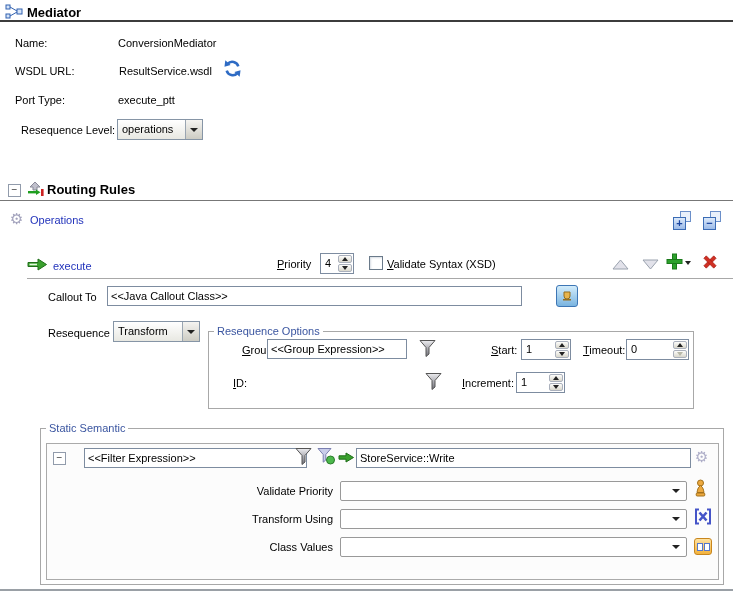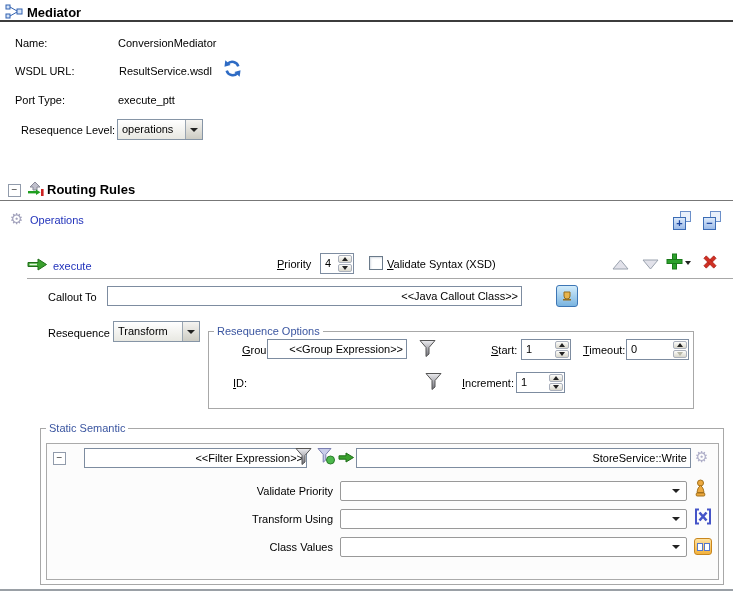--- a/index.html
+++ b/index.html
@@ -6,21 +6,21 @@
   #canvas{position:relative;width:733px;height:592px;background:#fff;overflow:hidden;
           font-family:"Liberation Sans","DejaVu Sans",sans-serif;font-size:11px;color:#000;}
   .abs{position:absolute;}
   .lbl{position:absolute;white-space:nowrap;}
   .mn::first-letter{text-decoration:underline;}
   .link{color:#2233bb;cursor:pointer;}
   .h1{font-size:13px;font-weight:bold;}
   .rule-line{position:absolute;height:1px;background:#9a9a9a;}
   
   .tf{position:absolute;height:18px;line-height:18px;border:1px solid #7d8ca0;background:#fff;
-      padding:0 3px;white-space:nowrap;overflow:hidden;text-align:right;}
+      padding:0 3px;white-space:nowrap;overflow:hidden;}
   
   .xpsel{position:absolute;height:19px;border:1px solid #8695a6;background:linear-gradient(#ffffff,#e8e8e2);}
   .xpsel .txt{position:absolute;left:4px;top:0;line-height:19px;white-space:nowrap;}
   .xpsel .btn{position:absolute;right:0;top:0;bottom:0;width:16px;background:linear-gradient(#f5f4f1,#cdccc3);
       border-left:1px solid #9aa5b1;}
   .tri-dn{position:absolute;width:0;height:0;border-left:4px solid transparent;border-right:4px solid transparent;
       border-top:4px solid #222;}
   
   .fsel{position:absolute;height:18px;border:1px solid #999;border-radius:2px;background:#fff;}
   .fsel .txt{position:absolute;left:4px;top:0;line-height:18px;white-space:nowrap;}

